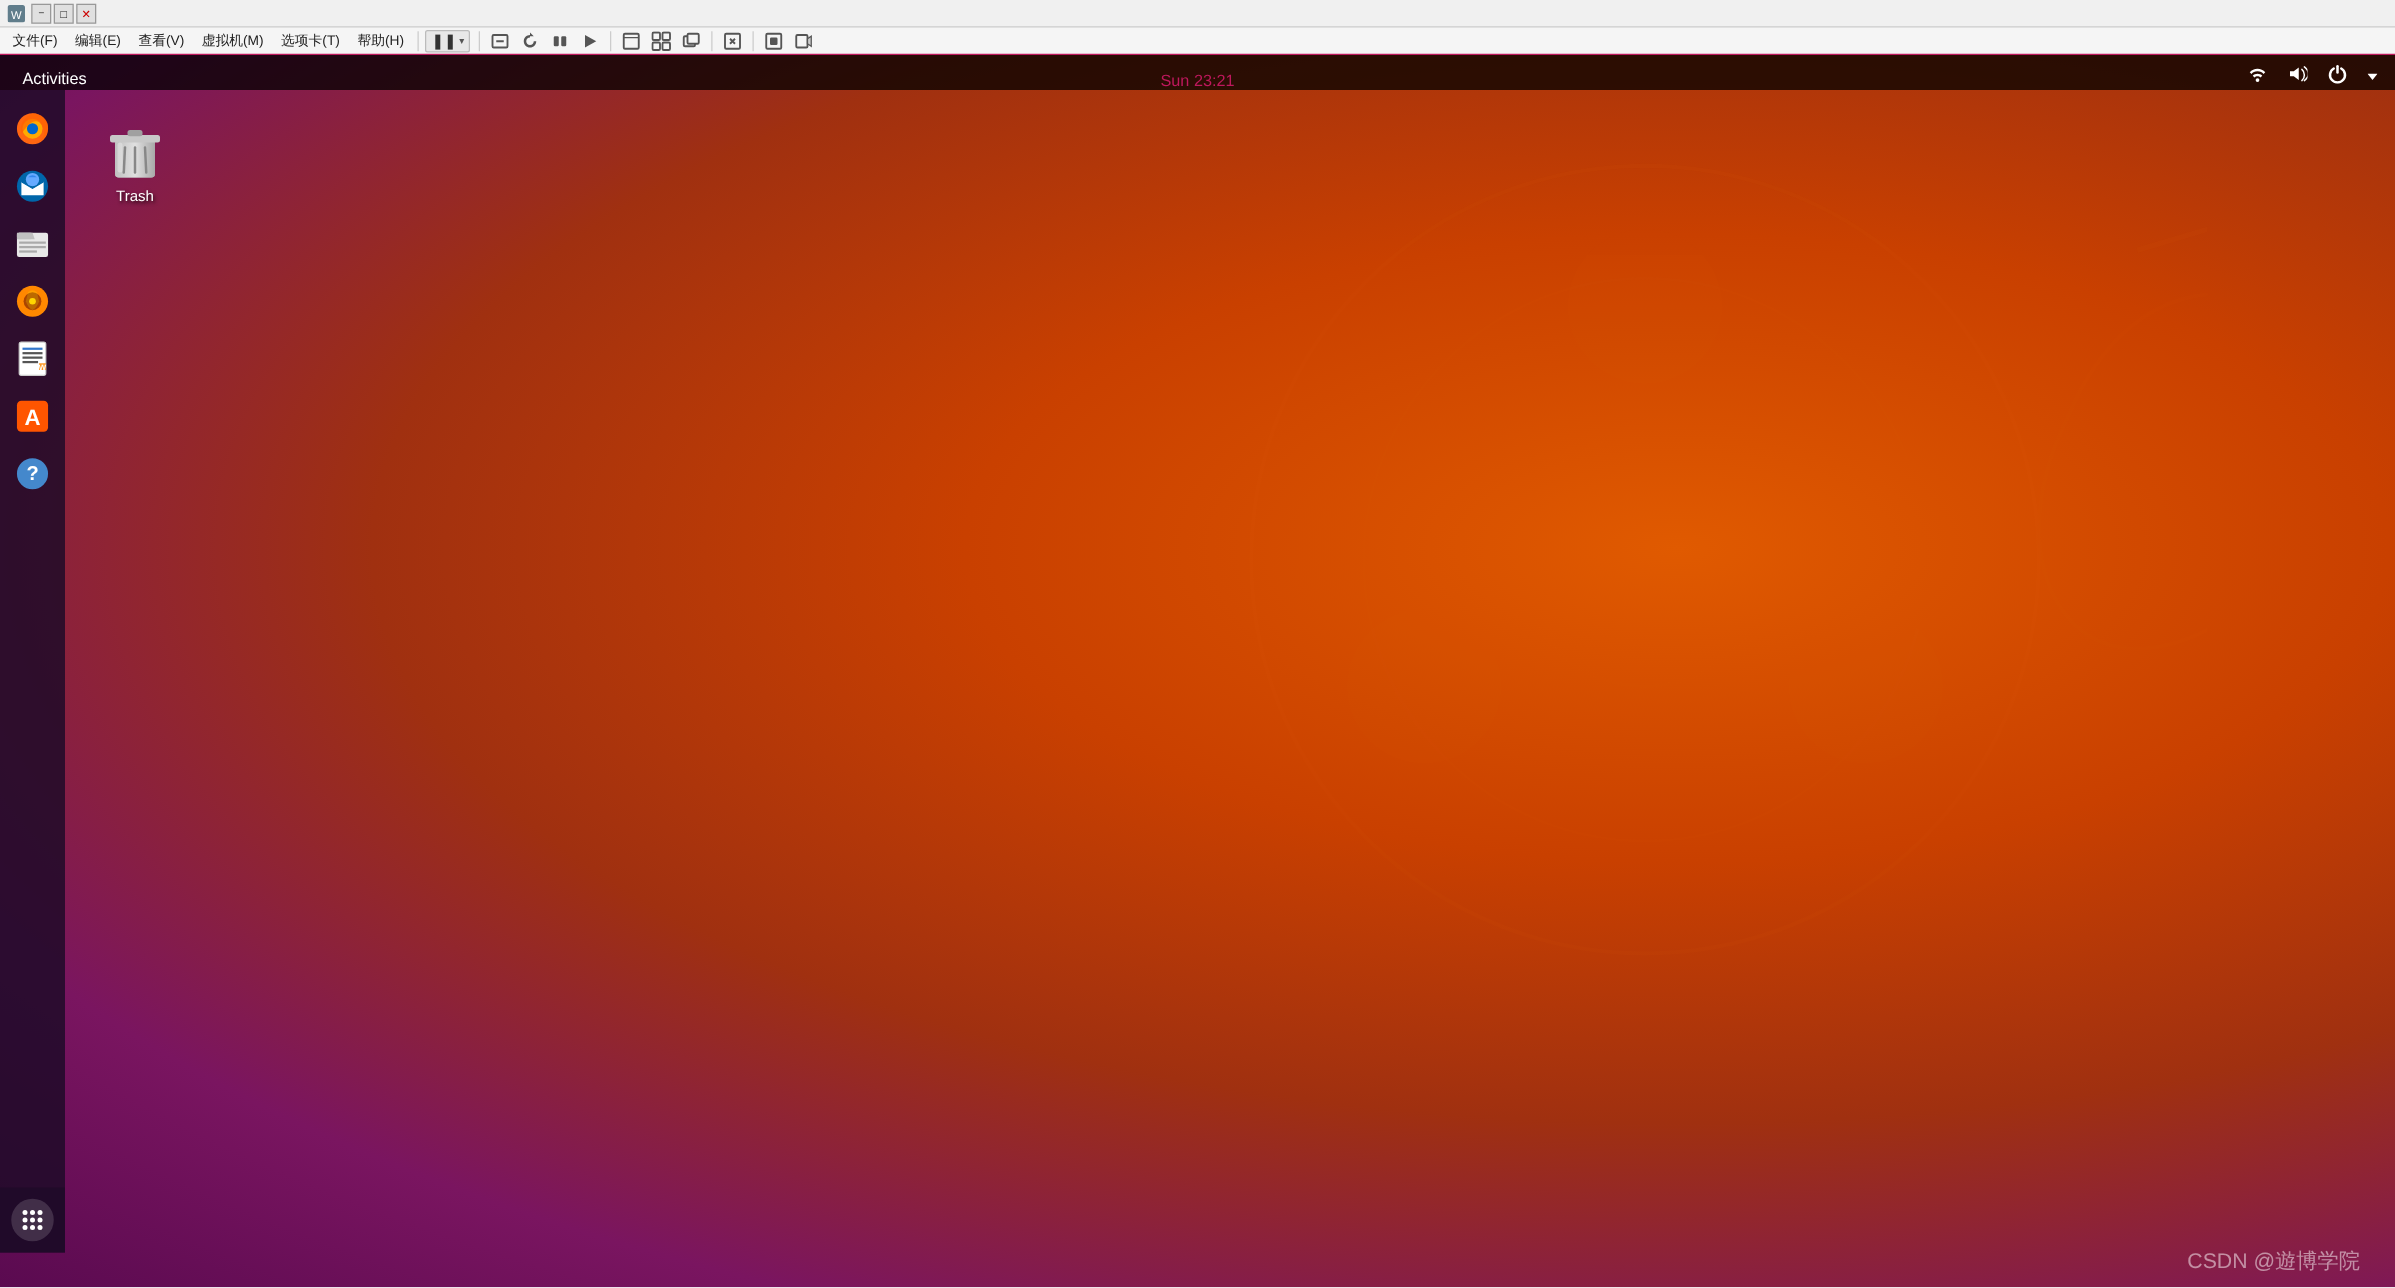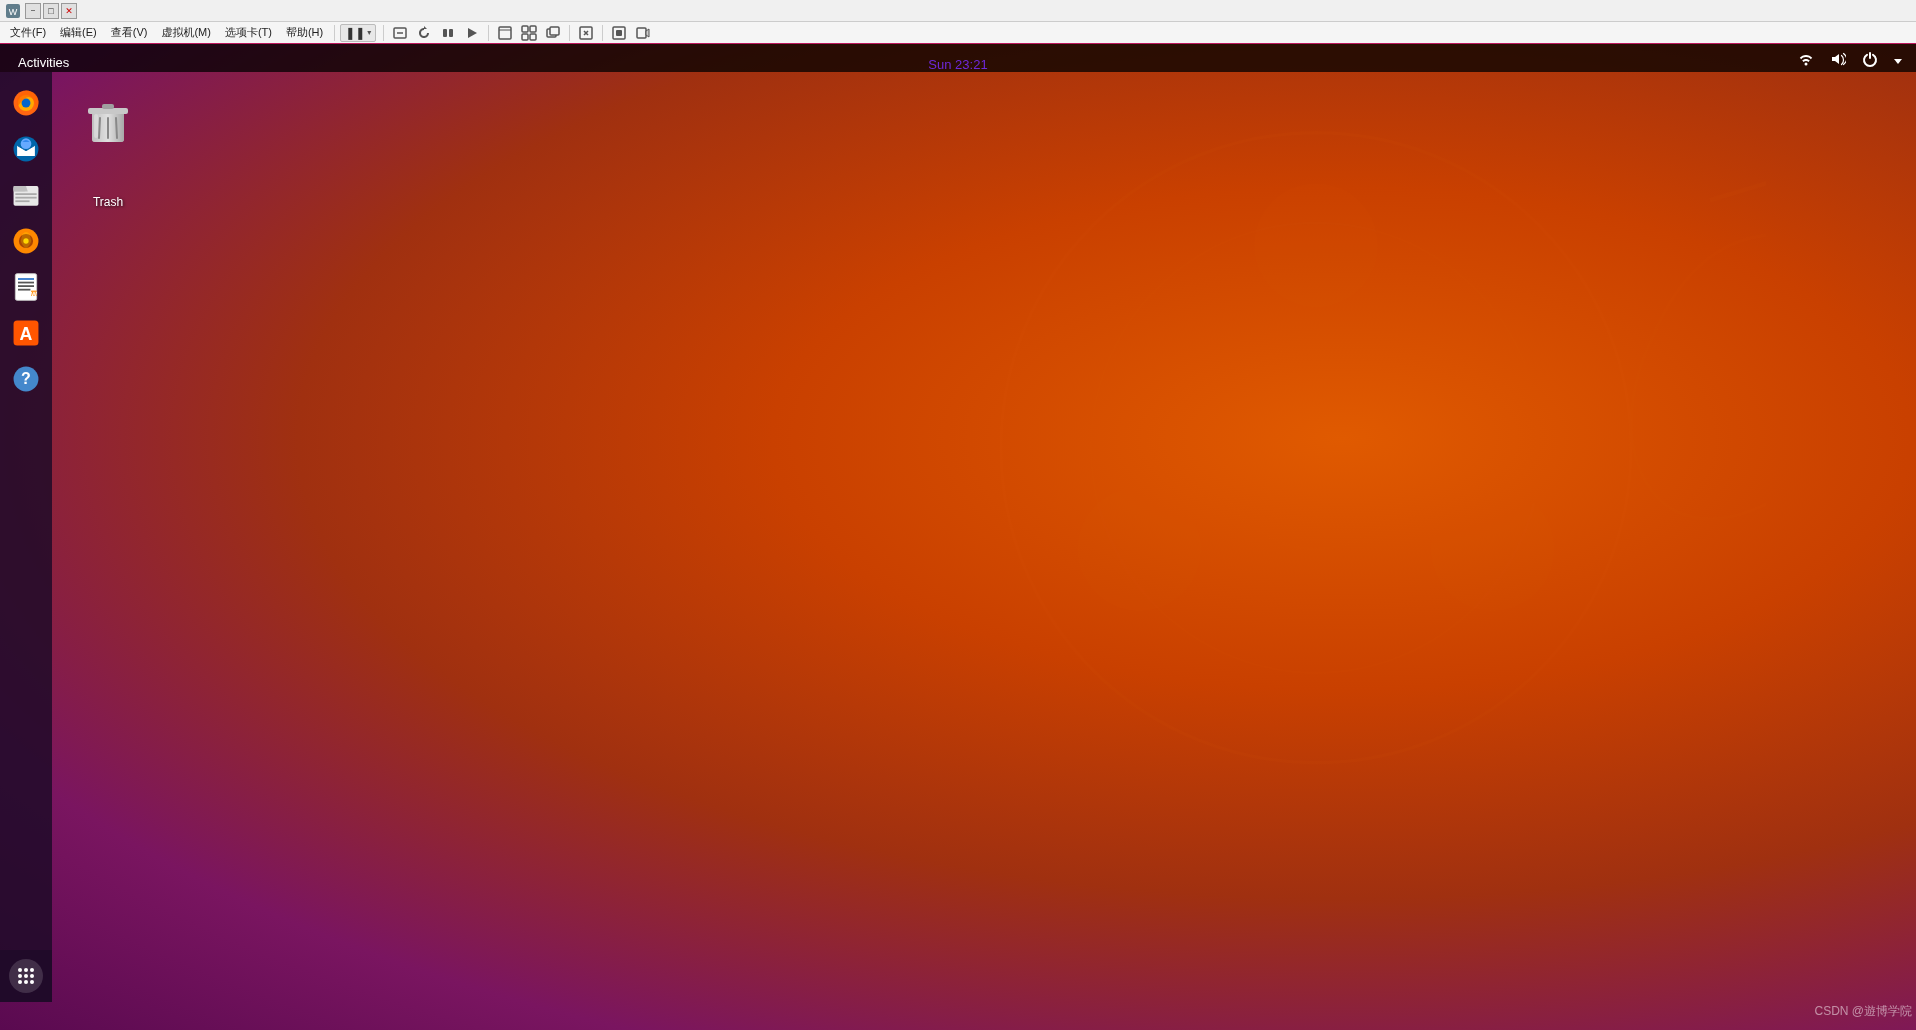--- a/index.html
+++ b/index.html
@@ -147,21 +147,21 @@
       font-size: 13px;
       font-weight: 500;
       padding: 2px 8px;
       cursor: pointer;
       border-radius: 3px;
     }
     #clock {
       position: absolute;
       left: 50%;
       transform: translateX(-50%);
-      color: #6d28d9;
+      color: #be185d;
       font-size: 13px;
       font-weight: 500;
     }
     #panel-right {
       margin-left: auto;
       display: flex;
       align-items: center;
       gap: 8px;
       color: #fff;
       font-size: 13px;
@@ -228,44 +228,43 @@
       position: absolute;
       top: 50px;
       left: 68px;
       width: 80px;
       display: flex;
       flex-direction: column;
       align-items: center;
       cursor: pointer;
       padding: 4px;
       border-radius: 4px;
-      gap: 45px;
     }
     .trash-img {
       width: 48px;
       height: 48px;
       display: flex;
       align-items: center;
       justify-content: center;
     }
     .trash-label {
       color: #fff;
       font-size: 12px;
       text-shadow: 1px 1px 3px rgba(0,0,0,0.8);
       margin-top: 4px;
       text-align: center;
     }
 
     
     #csdn-watermark {
       position: absolute;
       bottom: 10px;
-      right: 4px;
+      right: 28px;
       color: rgba(255,255,255,0.5);
-      font-size: 12px;
+      font-size: 17px;
       z-index: 100;
     }
   </style>
 <title>Ubuntu 64 位 - VMware Workstation</title></head>
 <body>
 
 <div id="vmware-titlebar">
   <div class="title-icon">
     <svg width="14" height="14" viewBox="0 0 14 14">
       <rect width="14" height="14" rx="2" fill="#607d8b"></rect>

